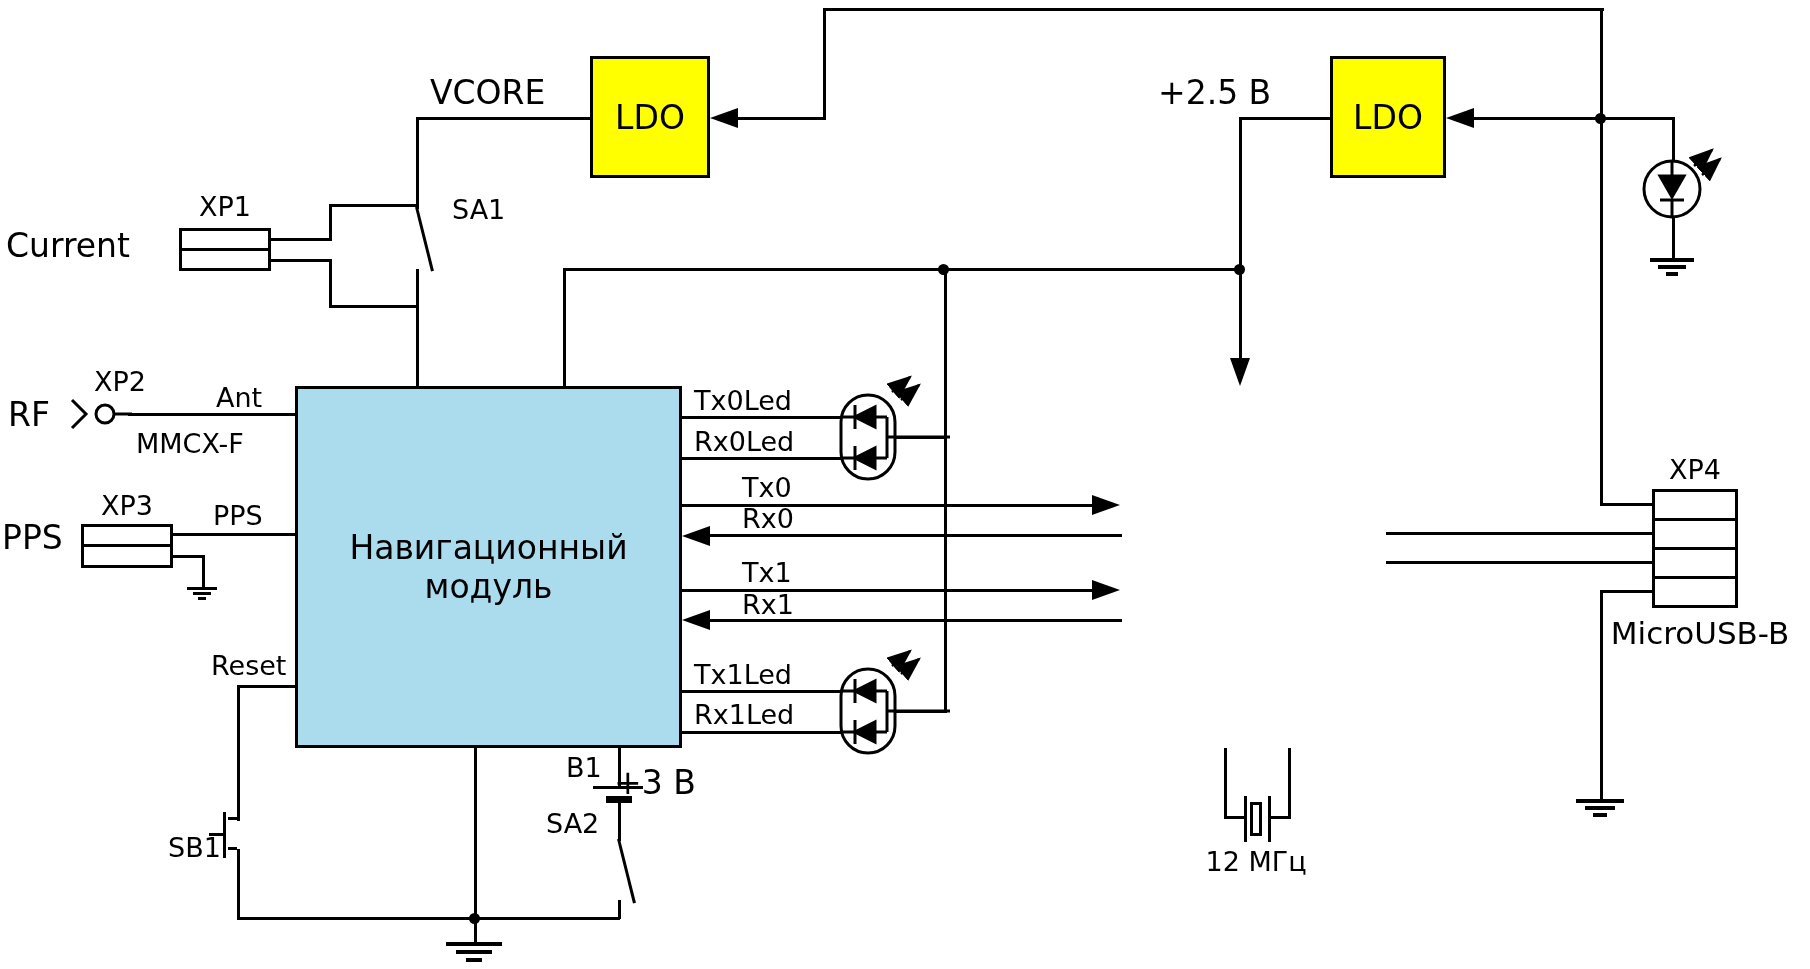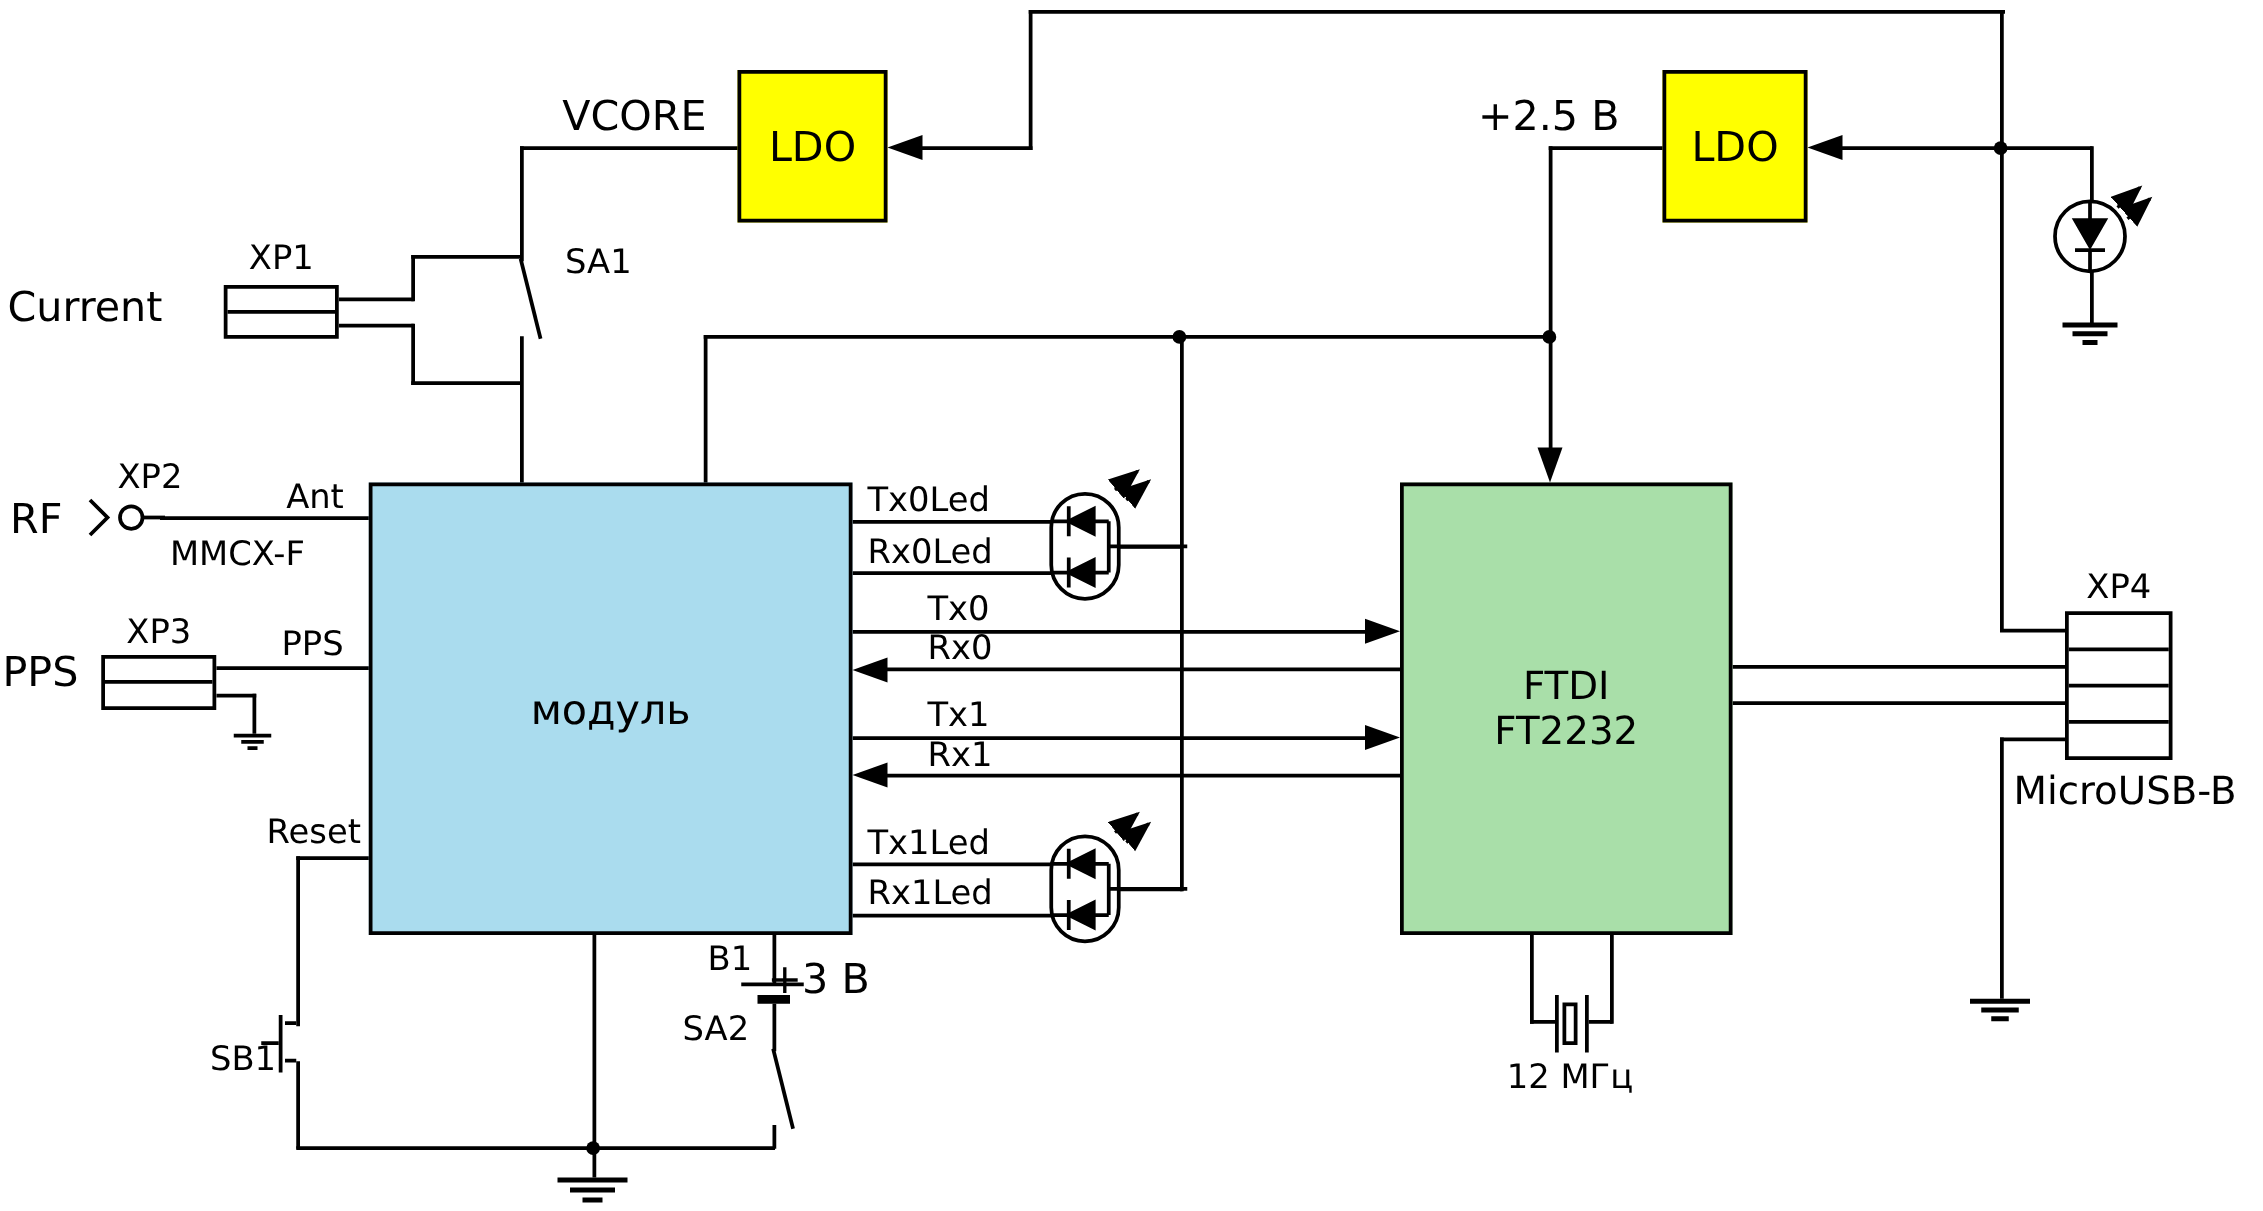--- a/index.html
+++ b/index.html
@@ -9,21 +9,21 @@
   .w{position:absolute;background:#000;z-index:1}
   .h{height:3px}
   .v{width:3px}
   .thick{height:7px}
   .blade{position:absolute;width:3px;background:#000;transform-origin:top center;z-index:2}
   .lbl{position:absolute;white-space:nowrap;line-height:1.15;z-index:4}
   .f33{font-size:33px}
   .f31{font-size:31px}
   .f27{font-size:27px}
   .ctr{text-align:center}
-  .rgt{text-align:center}
+  .rgt{text-align:left}
   .box{position:absolute;border:3px solid #000;display:flex;flex-direction:column;align-items:center;justify-content:center;text-align:center;z-index:2}
   .conn{position:absolute;border:3px solid #000;background:#fff;z-index:2}
   .conn .dv{position:absolute;left:0;right:0;height:3px;background:#000}
   .arrow{position:absolute;width:0;height:0;z-index:3}
   .ar-l{border-top:10px solid transparent;border-bottom:10px solid transparent;border-right:28px solid #000}
   .ar-r{border-top:10px solid transparent;border-bottom:10px solid transparent;border-left:28px solid #000}
   .ar-d{border-left:10px solid transparent;border-right:10px solid transparent;border-top:28px solid #000}
   .dot{position:absolute;width:11px;height:11px;border-radius:50%;background:#000;z-index:3}
   .gnd{position:absolute;height:22px;z-index:2}
   .gnd i{position:absolute;left:50%;transform:translateX(-50%);height:4px;background:#000}
@@ -146,25 +146,22 @@
       <i style="top:10px;width:8px"></i>
   </div>
 
   <div class="box" style="left:590px;top:56px;width:120px;height:122px;background:#ffff00">
     <span class="f33">LDO</span>
   </div>
   <div class="box" style="left:1330px;top:56px;width:116px;height:122px;background:#ffff00">
     <span class="f33">LDO</span>
   </div>
   <div class="box" style="left:295px;top:386px;width:387px;height:362px;background:#aadcee">
+    <span class="f33">Навигационный</span>
     <span class="f33">модуль</span>
-  </div>
-  <div class="box" style="left:1120px;top:386px;width:266px;height:362px;background:#a9dfa9">
-    <span class="f31">FTDI</span>
-    <span class="f31">FT2232</span>
   </div>
 
   <div class="conn" style="left:179px;top:228px;width:92px;height:43px">
     <i class="dv" style="top:17px"></i>
   </div>
   <div class="conn" style="left:81px;top:524px;width:92px;height:44px">
     <i class="dv" style="top:17px"></i>
   </div>
   <div class="conn" style="left:1652px;top:489px;width:86px;height:119px">
     <i class="dv" style="top:26px"></i>

